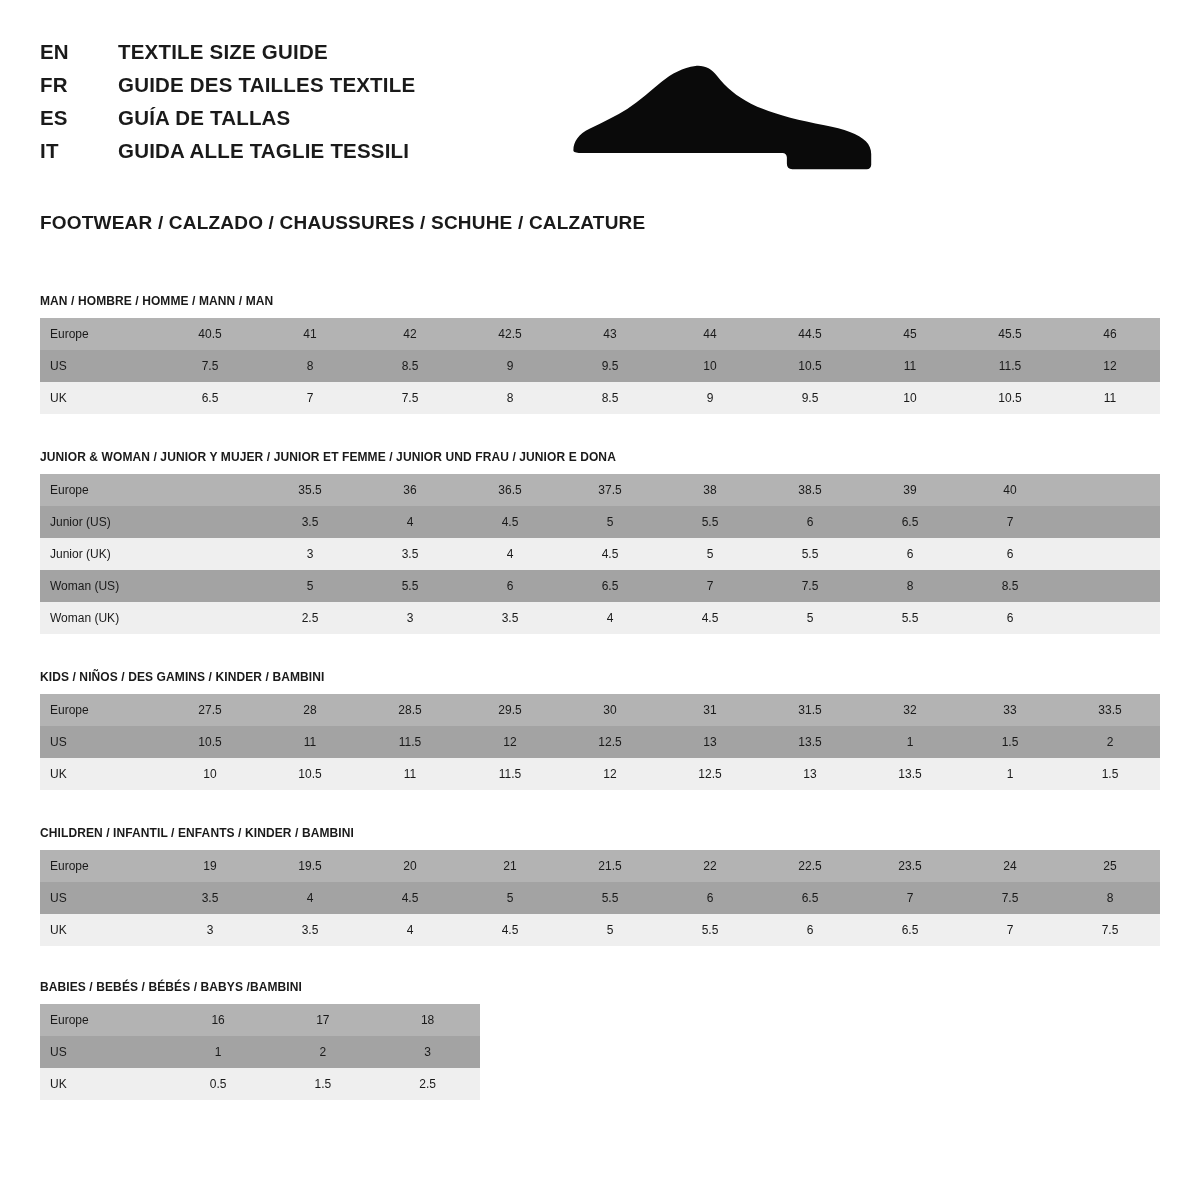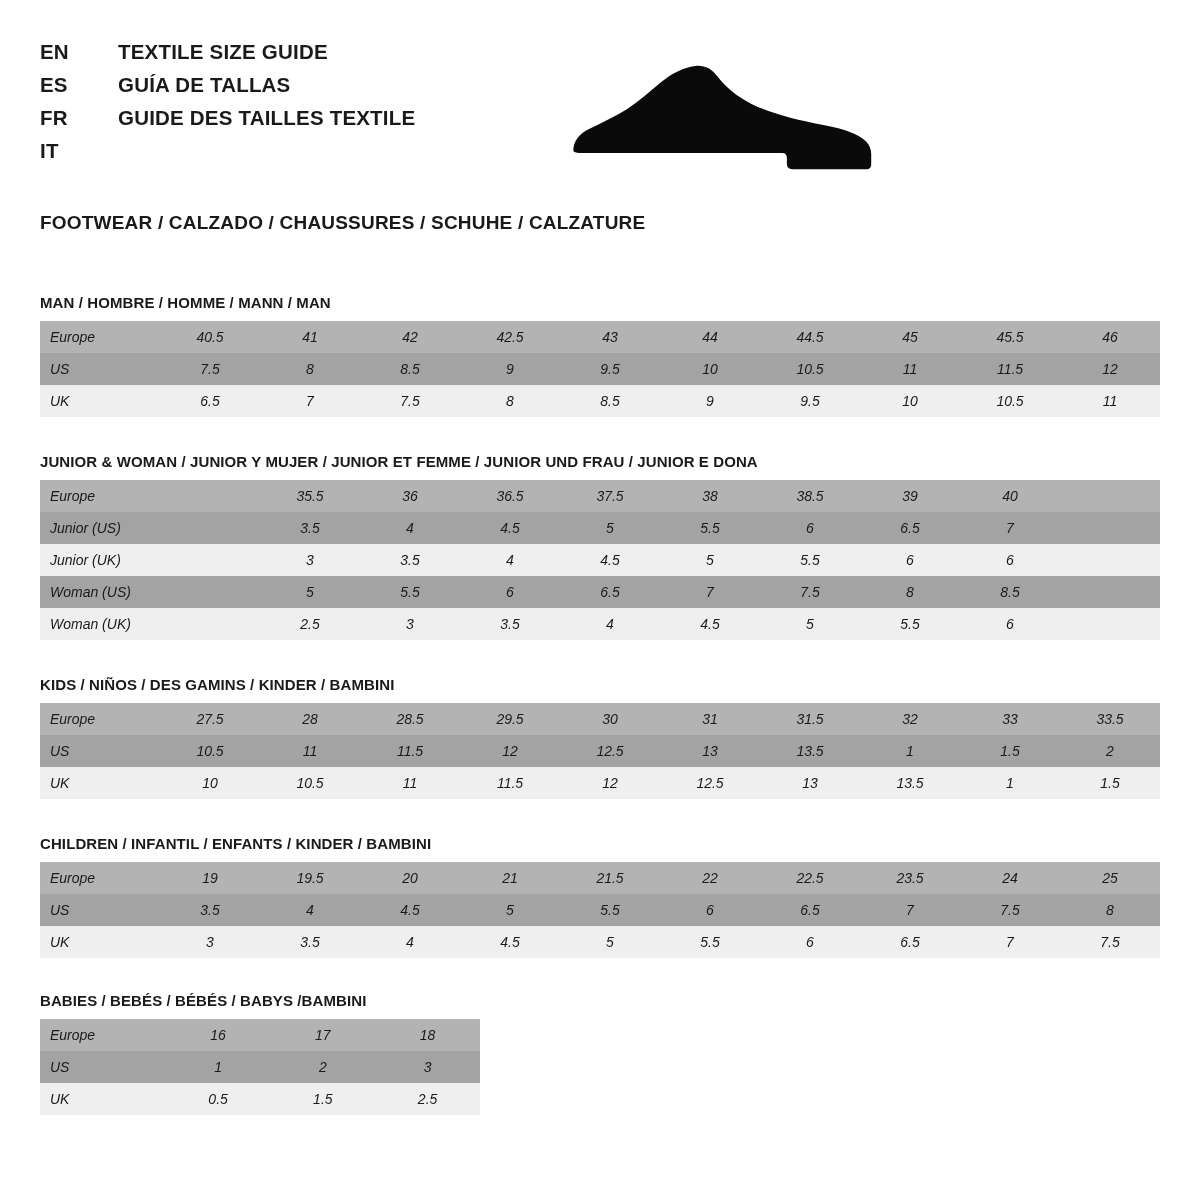--- a/index.html
+++ b/index.html
@@ -55,29 +55,28 @@
     font-weight: bold;
     font-size: 19px;
     letter-spacing: 0.2px;
     margin-top: 32px;
   }
 
   
   .section { margin-top: 0; }
   .section-title {
     font-weight: bold;
-    font-size: 15px;
+    font-size: 12px;
     letter-spacing: 0.1px;
     margin-bottom: 10px;
   }
   table.sizes {
     border-collapse: collapse;
     table-layout: fixed;
-    font-size: 14px;
-    font-style: italic;
+    font-size: 12px;
   }
   table.sizes.wide { width: 1120px; }
   table.sizes.babies { width: 440px; }
 
   table.sizes tr { height: 32px; }
   table.sizes td {
     padding: 0;
     text-align: center;
     vertical-align: middle;
     color: #1a1a1a;
@@ -109,29 +108,30 @@
 
 <div class="page">
 
   <div class="header">
     <div class="lang-block">
       <div class="lang-row">
         <span class="lang-code">EN</span>
         <span class="lang-text">TEXTILE SIZE GUIDE</span>
       </div>
       <div class="lang-row">
+        <span class="lang-code">FR</span>
+        <span class="lang-text">GUIDE DES TAILLES TEXTILE</span>
+      </div>
+      <div class="lang-row">
         <span class="lang-code">ES</span>
         <span class="lang-text">GUÍA DE TALLAS</span>
       </div>
       <div class="lang-row">
-        <span class="lang-code">FR</span>
-        <span class="lang-text">GUIDE DES TAILLES TEXTILE</span>
-      </div>
-      <div class="lang-row">
         <span class="lang-code">IT</span>
+        <span class="lang-text">GUIDA ALLE TAGLIE TESSILI</span>
       </div>
     </div>
 
     <div class="shoe-wrap">
       <svg width="340" height="120" viewBox="0 0 340 120" aria-hidden="true">
         <path fill="#0a0a0a" d="M6 96 C6 86 12 78 24 72 C40 64 54 58 66 50 C80 41 92 30 104 20 C116 10 128 4 142 2 C152 1 160 5 166 13 C176 26 188 36 204 44 C224 54 252 62 286 68 C308 72 324 78 332 86 C336 90 338 95 338 100 L338 112 C338 115 336 117 333 117 L250 117 C246 117 244 115 244 111 L244 104 C244 101 242 99 239 99 L14 99 C9 99 6 98 6 96 Z"></path>
         <path fill="#ffffff" d="M248 104 L336 104 L336 110 L248 110 Z" opacity="0.0"></path>
       </svg>
     </div>
   </div>

